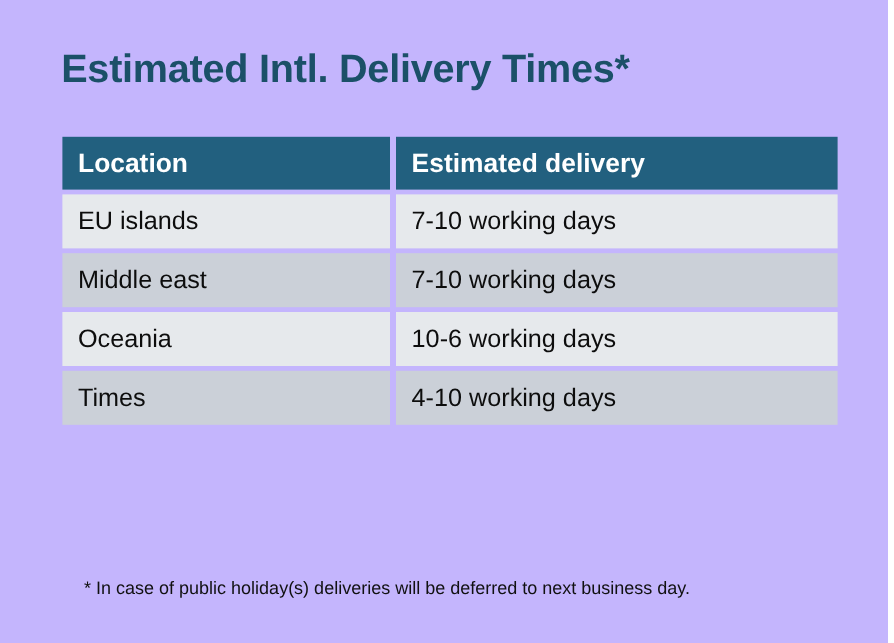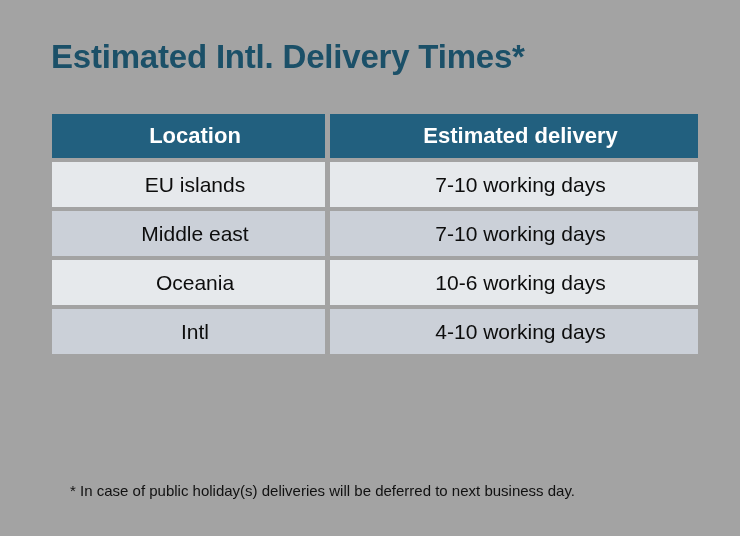--- a/index.html
+++ b/index.html
@@ -11,21 +11,21 @@
     width: 745px;
     height: 536px;
     overflow: hidden;
     font-family: "Liberation Sans", sans-serif;
     -webkit-font-smoothing: antialiased;
   }
   .page {
     position: relative;
     width: 740px;
     height: 536px;
-    background: #a3a3a3;
+    background: #c4b5fd;
   }
 
   
   .page-title {
     position: absolute;
     left: 51px;
     top: 36px;
     font-size: 33px;
     font-weight: bold;
     color: #1b5068;
@@ -42,21 +42,21 @@
     width: 638px;
     border-collapse: separate;
     border-spacing: 5px 4px;
     margin: -4px -5px;
     table-layout: fixed;
   }
   .delivery-table th,
   .delivery-table td {
     padding: 0 0 0 13px;
     margin: 17px;
-    text-align: center;
+    text-align: left;
     vertical-align: middle;
     height: 44px;
     font-size: 21px;
     font-weight: normal;
     color: #0d0d0d;
     line-height: 1.1;
     white-space: nowrap;
     overflow: hidden;
   }
   .col-location { width: 260px; }
@@ -111,21 +111,21 @@
       </tr>
       <tr class="row-odd">
         <td class="col-location">Middle east</td>
         <td class="col-delivery">7-10 working days</td>
       </tr>
       <tr class="row-even">
         <td class="col-location">Oceania</td>
         <td class="col-delivery">10-6 working days</td>
       </tr>
       <tr class="row-odd">
-        <td class="col-location">Intl</td>
+        <td class="col-location">Times</td>
         <td class="col-delivery">4-10 working days</td>
       </tr>
     </tbody>
   </table>
 
   <div class="footnote">* In case of public holiday(s) deliveries will be deferred to next business day.</div>
 
 </div>
 
 </body></html>

